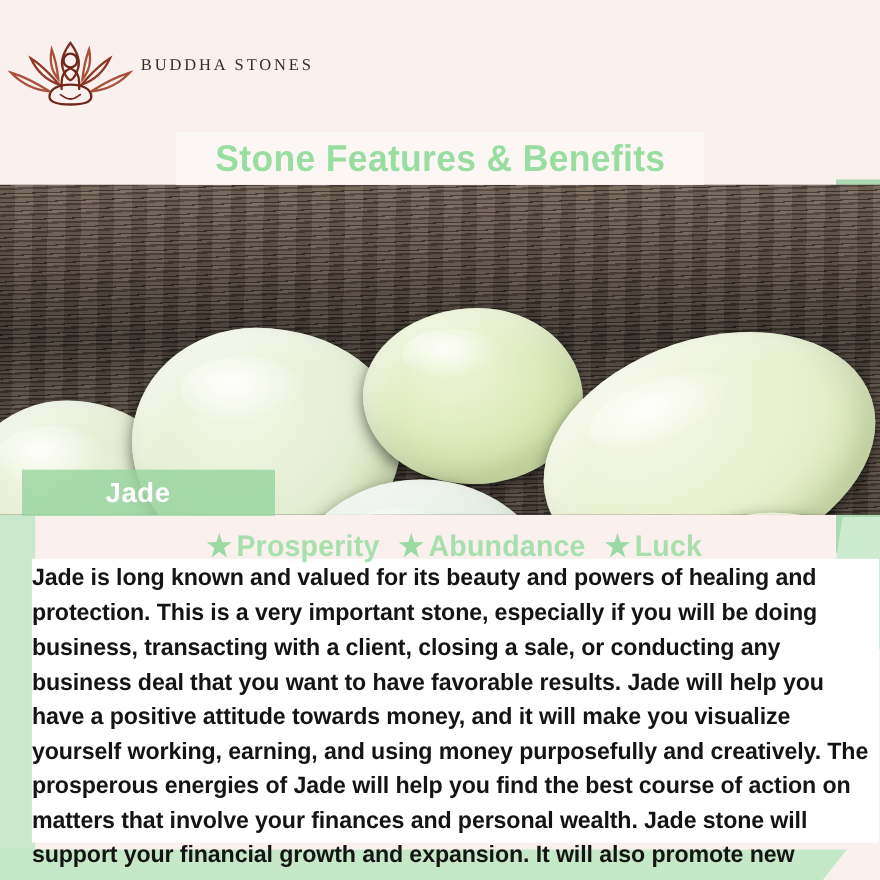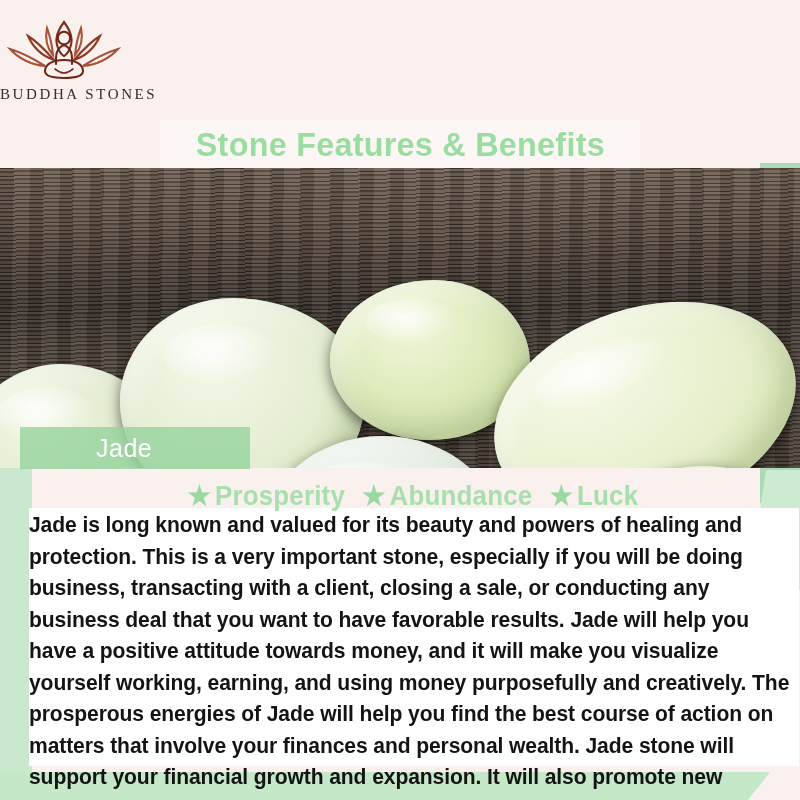--- a/index.html
+++ b/index.html
@@ -21,22 +21,22 @@
 
   
   .header {
     position: absolute;
     left: 0; top: 0;
     width: 800px;
     height: 118px;
     background: #faf0ee;
     z-index: 6;
     display: flex;
-    flex-direction: column;
-    align-items: flex-start;
+    flex-direction: row;
+    align-items: center;
     justify-content: flex-start;
   }
   .logo-mark {
     margin-top: 14px;
     width: 128px;
     height: 70px;
     display: block;
   }
   .brand-name {
     margin-top: 2px;
@@ -200,21 +200,21 @@
     width: 230px;
     height: 42px;
     background: rgba(150, 211, 158, .80);
     z-index: 5;
     display: flex;
     align-items: center;
   }
   .jade-text {
     margin-left: 76px;
     font-size: 25px;
-    font-weight: normal;
+    font-weight: bold;
     color: #ffffff;
     letter-spacing: .5px;
   }
 
   
   .body-area {
     position: absolute;
     left: 12px;
     top: 468px;
     width: 800px;

